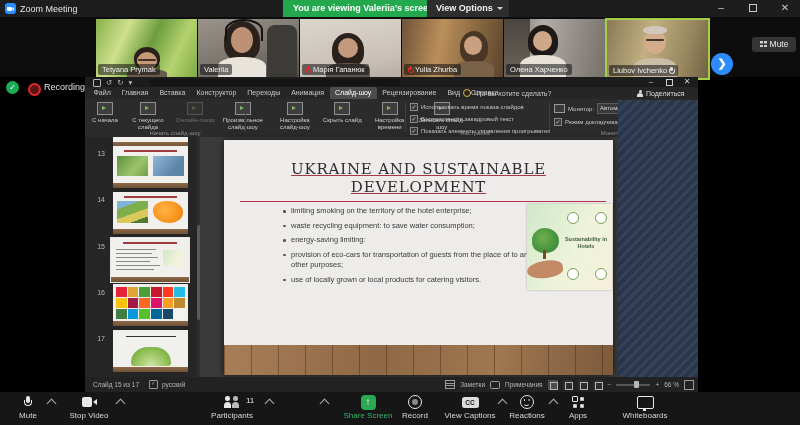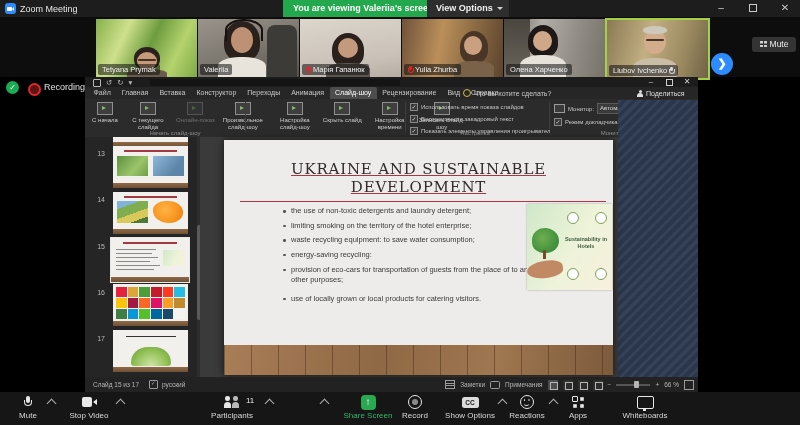--- a/index.html
+++ b/index.html
@@ -446,24 +446,23 @@
   </div>
 
   <div class="canvas"></div>
   <div class="navy"></div>
 
   <div class="slide">
     <div class="s-title">UKRAINE AND SUSTAINABLE DEVELOPMENT</div>
     <div class="s-rule"></div>
     <div class="floor"></div>
     <ul class="s-bullets">
-      <li>the use of non-toxic detergents and laundry detergent;</li>
         <li>limiting smoking on the territory of the hotel enterprise;</li>
         <li>waste recycling equipment: to save water consumption;</li>
-        <li>energy-saving recycling:</li>
+        <li>energy-saving limiting:</li>
         <li>provision of eco-cars for transportation of guests from the place of to and from the hotel or for other purposes;</li>
         <li>use of locally grown or local products for catering visitors.</li>
     </ul>
     <div class="simg">
       <div class="crown"></div>
       <div class="trunk"></div>
       <div class="hands"></div>
       <div class="stext">Sustainability in Hotels</div>
       <div class="badge" style="left:40px;top:8px"></div>
       <div class="badge" style="left:68px;top:8px"></div>
@@ -532,21 +531,21 @@
   <div class="titem" style="left:380px">
     <div class="icn">
         <span class="rec-ico"></span>
       </div>
     <span class="tlabel">Record</span>
   </div>
   <div class="titem" style="left:435px">
     <div class="icn">
         <span class="cc-ico">CC</span>
       </div>
-    <span class="tlabel">Show Options</span>
+    <span class="tlabel">View Captions</span>
   </div>
   <div class="chev" style="left:499px"></div>
   <div class="titem" style="left:492px">
     <div class="icn">
         <span class="react-ico"></span>
       </div>
     <span class="tlabel">Reactions</span>
   </div>
   <div class="chev" style="left:550px"></div>
   <div class="titem" style="left:543px">

